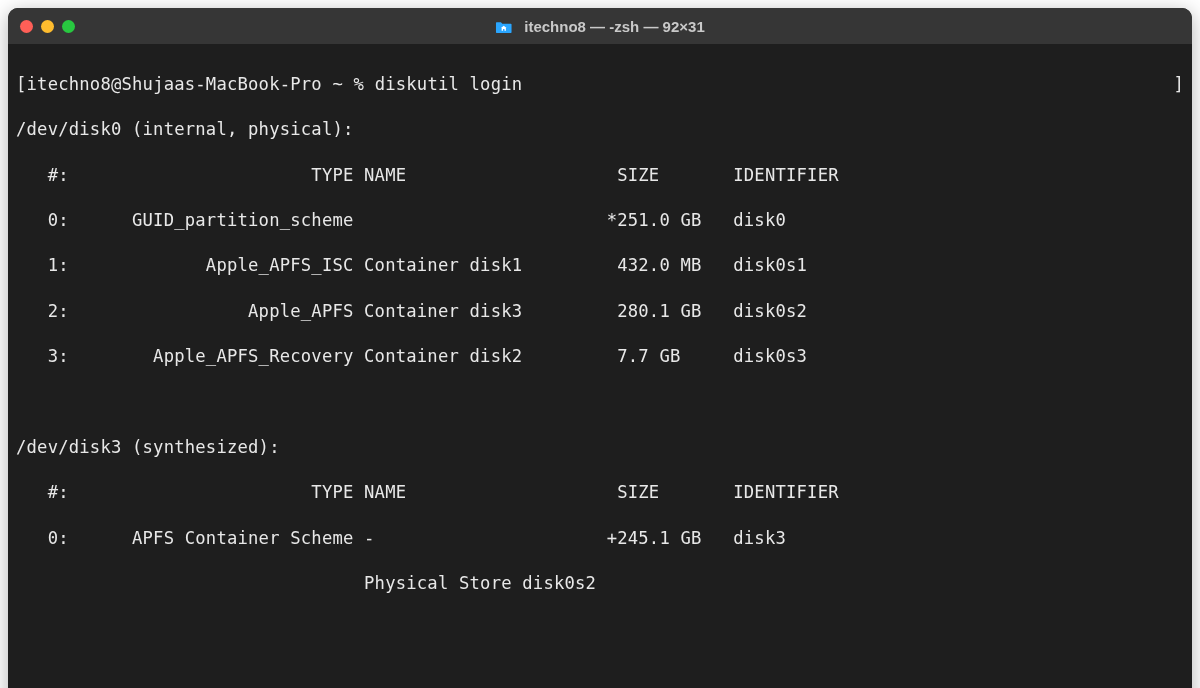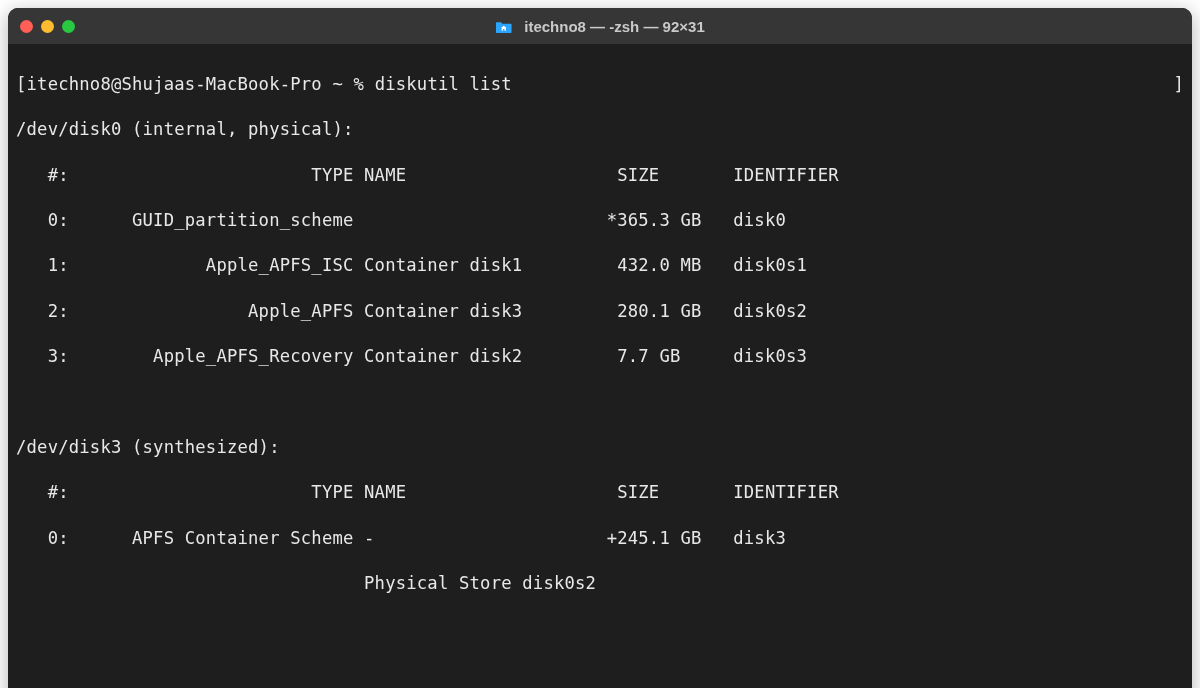--- a/index.html
+++ b/index.html
@@ -87,24 +87,24 @@
         <svg viewBox="0 0 24 20" width="17" height="15">
           <path fill="#2aa6ff" d="M2 4 h6 l2 2 h12 a1 1 0 0 1 1 1 v11 a1 1 0 0 1 -1 1 H2 a1 1 0 0 1 -1 -1 V5 a1 1 0 0 1 1 -1 z"></path>
           <path fill="#ffffff" d="M12 9 l4 3 h-1 v4 h-2 v-2.5 h-2 V16 h-2 v-4 h-1 z"></path>
         </svg>
       </span>
       <span>itechno8 — -zsh — 92×31</span>
     </div>
   </div>
 
   <div class="terminal">
-<div class="line"><span class="bracket">[</span><span>itechno8@Shujaas-MacBook-Pro ~ % </span><span>diskutil list</span><span style="float:right">]</span></div>
+<div class="line"><span class="bracket">[</span><span>itechno8@Shujaas-MacBook-Pro ~ % </span><span>diskutil login</span><span style="float:right">]</span></div>
 <div class="line">/dev/disk0 (internal, physical):</div>
 <div class="line">   #:                       TYPE NAME                    SIZE       IDENTIFIER</div>
-<div class="line">   0:      GUID_partition_scheme                        *365.3 GB   disk0</div>
+<div class="line">   0:      GUID_partition_scheme                        *251.0 GB   disk0</div>
 <div class="line">   1:             Apple_APFS_ISC Container disk1         432.0 MB   disk0s1</div>
 <div class="line">   2:                 Apple_APFS Container disk3         280.1 GB   disk0s2</div>
 <div class="line">   3:        Apple_APFS_Recovery Container disk2         7.7 GB     disk0s3</div>
 <div class="line"> </div>
 <div class="line">/dev/disk3 (synthesized):</div>
 <div class="line">   #:                       TYPE NAME                    SIZE       IDENTIFIER</div>
 <div class="line">   0:      APFS Container Scheme -                      +245.1 GB   disk3</div>
 <div class="line">                                 Physical Store disk0s2</div>
 
 

